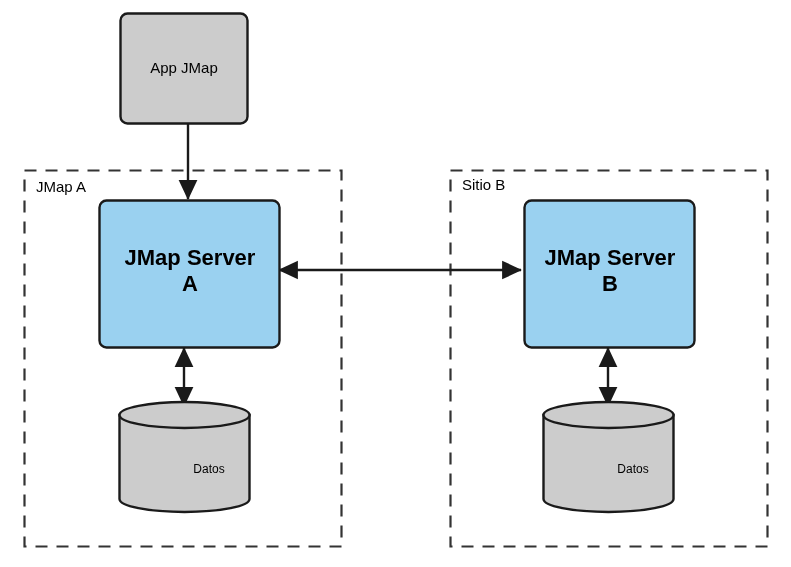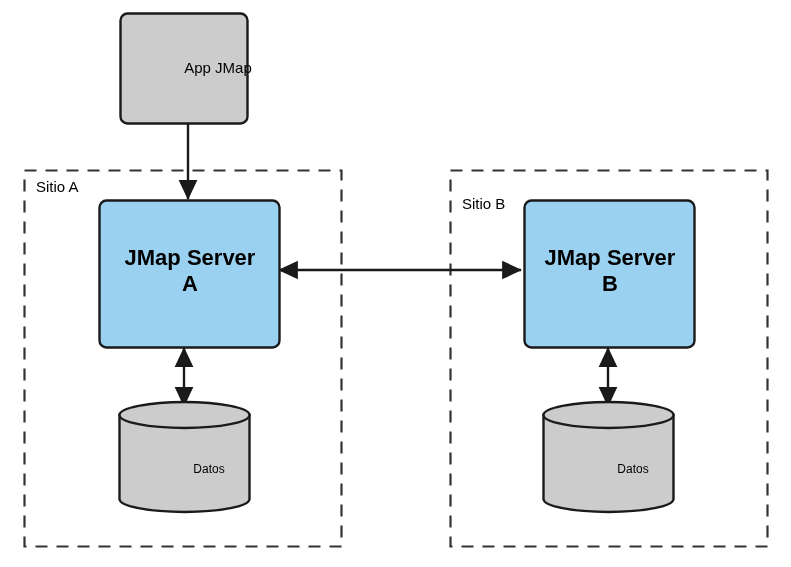--- a/index.html
+++ b/index.html
@@ -92,25 +92,25 @@
       <path d="M 119.5 415 L 119.5 499 A 65 13 0 0 0 249.5 499 L 249.5 415 Z" fill="#cccccc" stroke="#1a1a1a" stroke-width="2.4"></path>
       <ellipse cx="184.5" cy="415" rx="65" ry="13" fill="#cccccc" stroke="#1a1a1a" stroke-width="2.4"></ellipse>
     </g>
 
     <g>
       <path d="M 543.5 415 L 543.5 499 A 65 13 0 0 0 673.5 499 L 673.5 415 Z" fill="#cccccc" stroke="#1a1a1a" stroke-width="2.4"></path>
       <ellipse cx="608.5" cy="415" rx="65" ry="13" fill="#cccccc" stroke="#1a1a1a" stroke-width="2.4"></ellipse>
     </g>
   </svg>
 
-  <div class="zone-label" style="left:36px; top:178px;">Sitio A</div>
+  <div class="zone-label" style="left:36px; top:178px;">JMap A</div>
 
-  <div class="zone-label" style="left:462px; top:195px;">Sitio B</div>
+  <div class="zone-label" style="left:462px; top:176px;">Sitio B</div>
 
-  <div class="node-label lbl-app" style="left:112px; top:59px; width:128px;padding-left:42px;">App JMap</div>
+  <div class="node-label lbl-app" style="left:120px; top:59px; width:128px;">App JMap</div>
 
   <div class="node-label lbl-server" style="left:100px; top:245px; width:180px;">JMap Server
 A</div>
 
   <div class="node-label lbl-server" style="left:525px; top:245px; width:170px;">JMap Server
 B</div>
 
   <div class="node-label lbl-db" style="left:120px; top:462px; width:130px;">Datos</div>
 
   <div class="node-label lbl-db" style="left:544px; top:462px; width:130px;">Datos</div>

